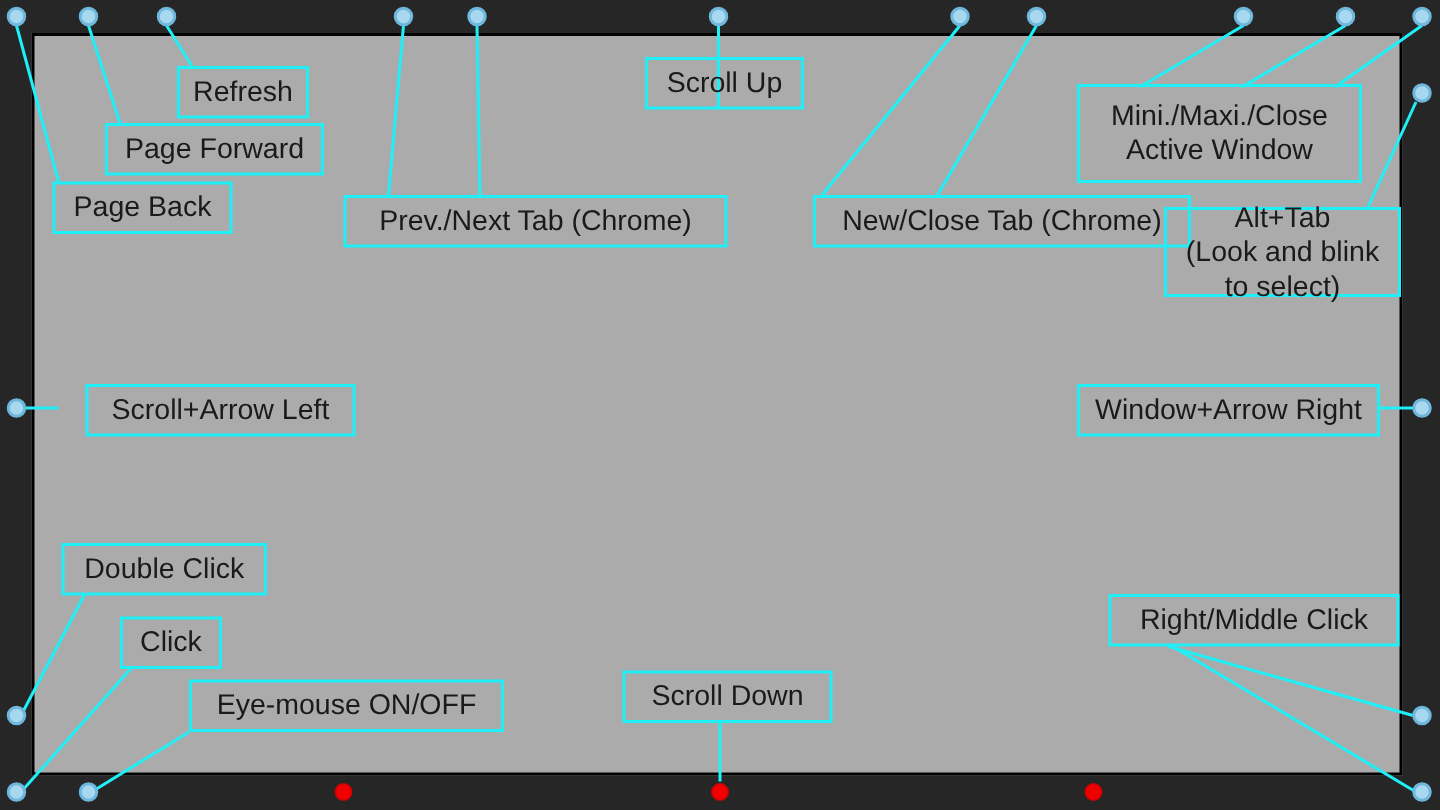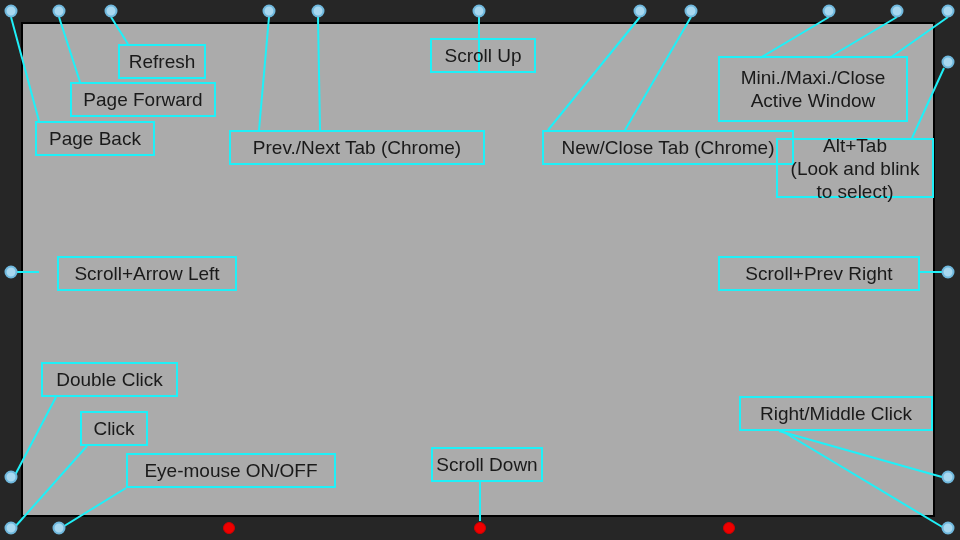--- a/index.html
+++ b/index.html
@@ -132,21 +132,21 @@
       <div class="label" style="left: 118px; top: 44px; width: 88px; height: 35px; border-color: rgb(31, 240, 248);"><span>Refresh</span></div>
       <div class="label" style="left: 229px; top: 130px; width: 256px; height: 35px; border-color: rgb(31, 240, 248);"><span>Prev./Next Tab (Chrome)</span></div>
       <div class="label" style="left: 430px; top: 38px; width: 106px; height: 35px; border-color: rgb(31, 240, 248);"><span>Scroll Up</span></div>
       <div class="label" style="left: 542px; top: 130px; width: 252px; height: 35px; border-color: rgb(31, 240, 248);"><span>New/Close Tab (Chrome)</span></div>
       <div class="label" style="left: 718px; top: 56px; width: 190px; height: 66px; border-color: rgb(31, 240, 248);"><span>Mini./Maxi./Close
 Active Window</span></div>
       <div class="label" style="left: 776px; top: 138px; width: 158px; height: 60px; border-color: rgb(31, 240, 248);"><span>Alt+Tab
 (Look and blink
 to select)</span></div>
       <div class="label" style="left: 39px; top: 256px; width: 180px; height: 35px; border-color: rgb(31, 240, 248); margin-left: 18px;"><span>Scroll+Arrow Left</span></div>
-      <div class="label" style="left: 718px; top: 256px; width: 202px; height: 35px; border-color: rgb(31, 240, 248);"><span>Scroll+Prev Right</span></div>
+      <div class="label" style="left: 718px; top: 256px; width: 202px; height: 35px; border-color: rgb(31, 240, 248);"><span>Window+Arrow Right</span></div>
       <div class="label" style="left: 41px; top: 362px; width: 137px; height: 35px; border-color: rgb(31, 240, 248);"><span>Double Click</span></div>
       <div class="label" style="left: 80px; top: 411px; width: 68px; height: 35px; border-color: rgb(31, 240, 248);"><span>Click</span></div>
       <div class="label" style="left: 126px; top: 453px; width: 210px; height: 35px; border-color: rgb(31, 240, 248); text-align: center;"><span>Eye-mouse ON/OFF</span></div>
-      <div class="label" style="left: 415px; top: 447px; width: 112px; height: 35px; border-color: rgb(31, 240, 248); margin-left: 16px;"><span>Scroll Down</span></div>
+      <div class="label" style="left: 415px; top: 447px; width: 140px; height: 35px; border-color: rgb(31, 240, 248);"><span>Scroll Down</span></div>
       <div class="label" style="left: 739px; top: 396px; width: 194px; height: 35px; border-color: rgb(31, 240, 248);"><span>Right/Middle Click</span></div>
     </div>
 
 </div>
 
 </body></html>

